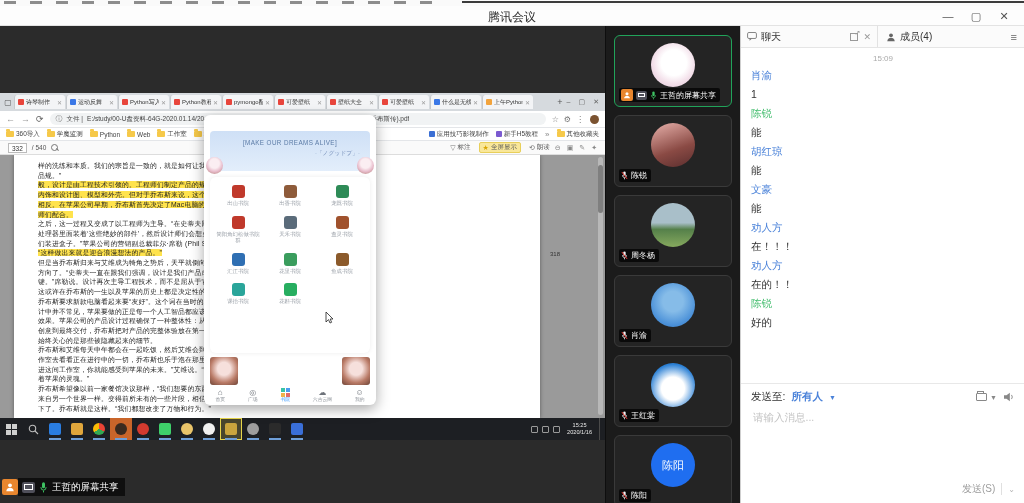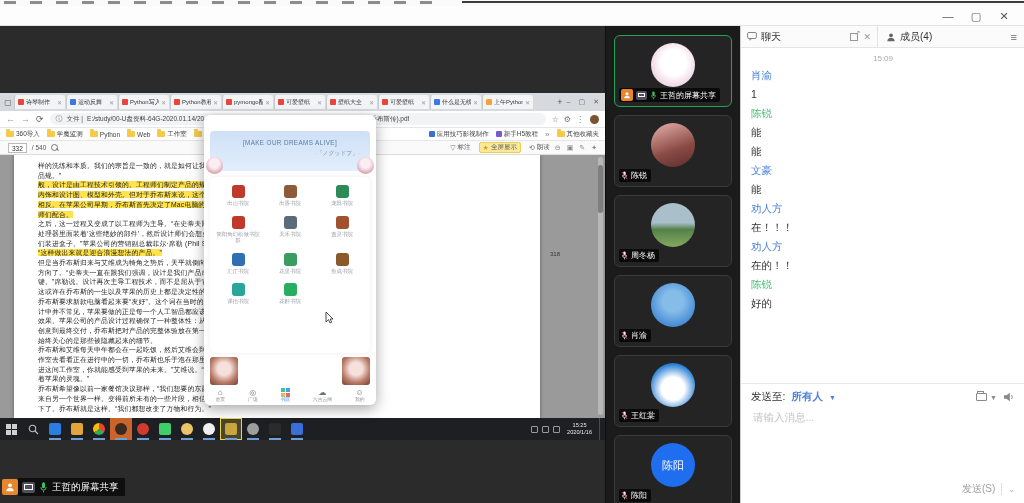--- a/index.html
+++ b/index.html
@@ -201,20 +201,21 @@
 <body>
 
 <div id="app">
 
   <div id="top-sliver">
     <div class="dashes"></div>
     <div class="bar"></div>
   </div>
 
   <div id="titlebar">
+    <div class="title">腾讯会议</div>
     <div class="controls">
       <span>—</span>
       <span>▢</span>
       <span>✕</span>
     </div>
   </div>
 
   <div id="stage">
 
     <div id="browser">
@@ -810,20 +811,21 @@
             <div class="mname" style="color: rgb(74, 130, 217);">肖渝</div>
             <div class="mtext">1</div>
           </div>
 
           <div class="msg">
             <div class="mname" style="color: rgb(66, 189, 109);">陈锐</div>
             <div class="mtext">能</div>
           </div>
 
           <div class="msg">
+            <div class="mname" style="color: rgb(74, 130, 217);">胡红琼</div>
             <div class="mtext">能</div>
           </div>
 
           <div class="msg">
             <div class="mname" style="color: rgb(74, 130, 217);">文豪</div>
             <div class="mtext">能</div>
           </div>
 
           <div class="msg">
             <div class="mname" style="color: rgb(74, 130, 217);">劝人方</div>

